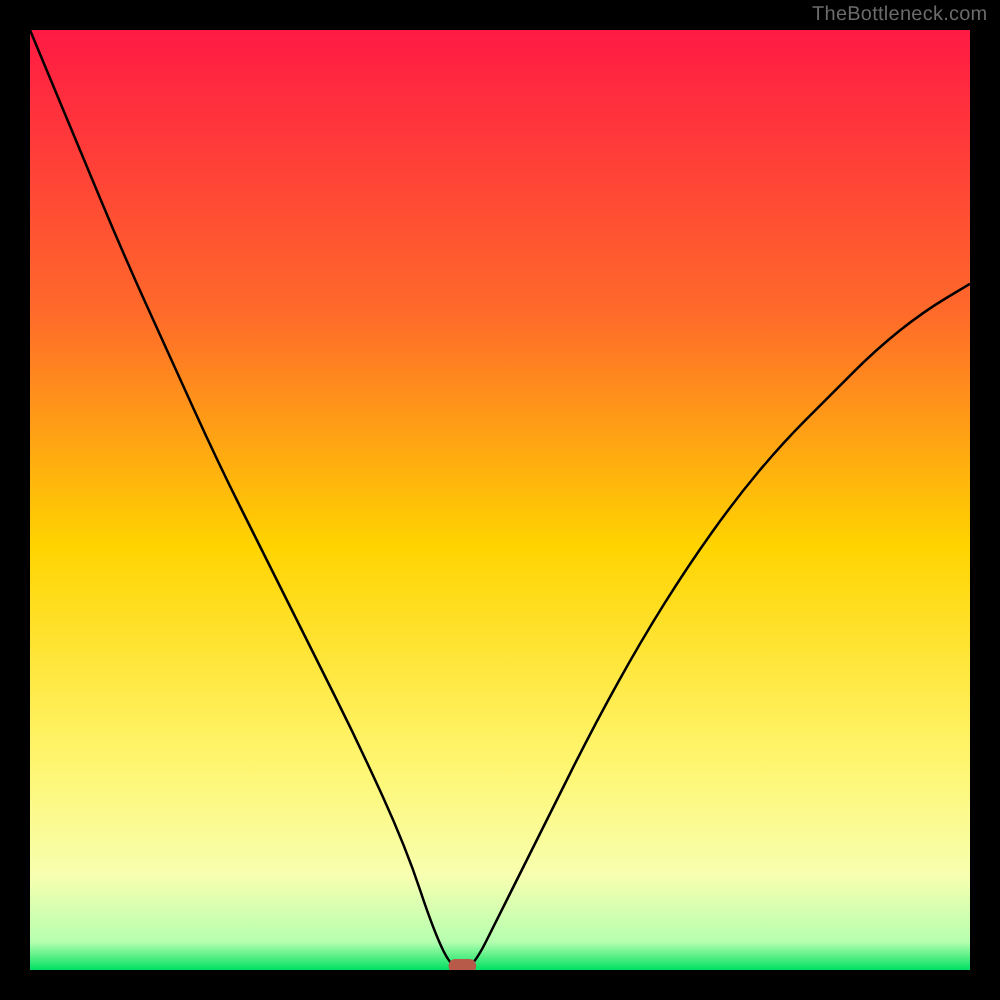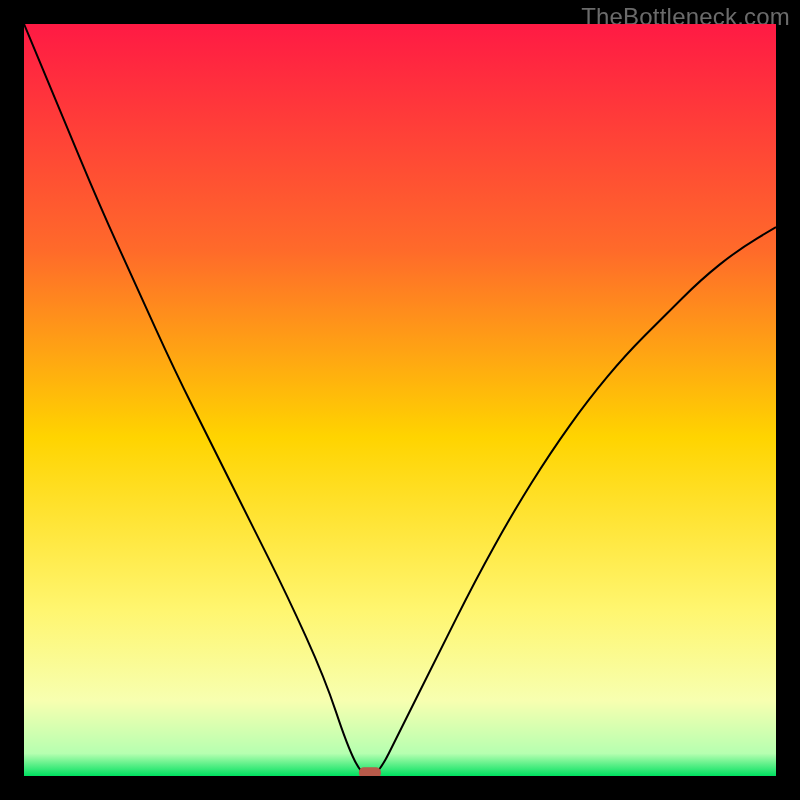--- a/index.html
+++ b/index.html
@@ -23,21 +23,21 @@
     top: 24px;
     width: 752px;
     height: 752px;
     overflow: hidden;
   }
   .watermark {
     position: absolute;
     top: 3px;
     right: 10px;
     color: #6b6b6b;
-    font-size: 24px;
+    font-size: 16px;
     font-weight: 400;
     letter-spacing: 0.2px;
     user-select: none;
   }
   svg {
     display: block;
   }
 </style>
 </head>
 <body>

